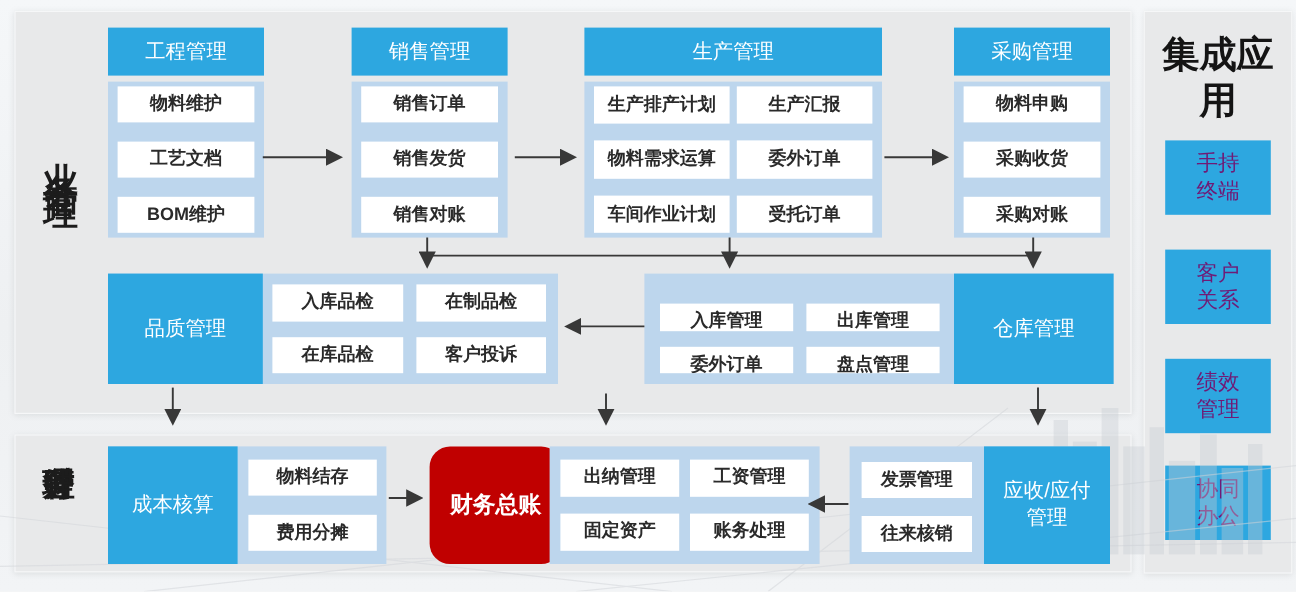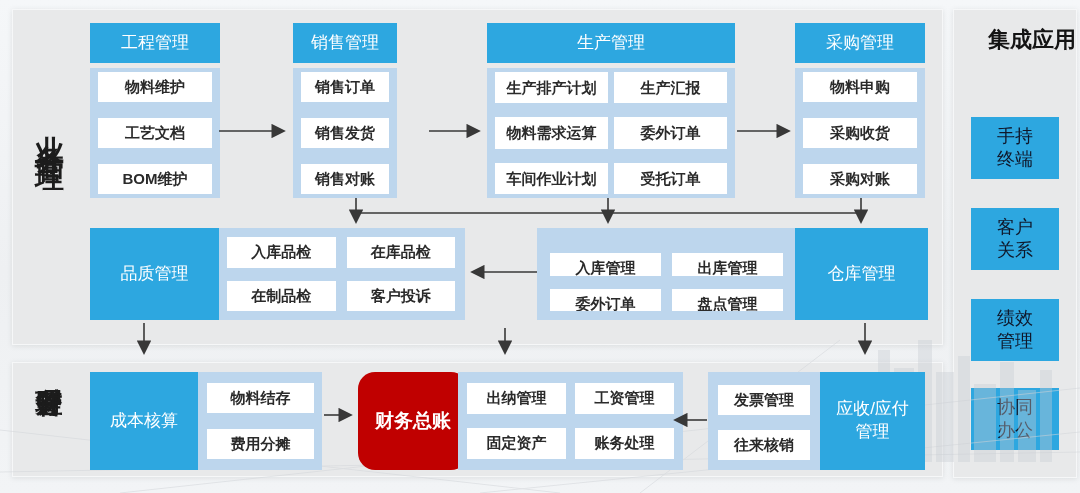--- a/index.html
+++ b/index.html
@@ -71,25 +71,25 @@
   }
 
   .grp-cashier{left:458px;top:372px;width:195px;height:98px;padding-left:30px;}
   .grp-cashier .grp-items{left:9px;right:9px;top:11px;bottom:11px;column-gap:9px;row-gap:14px;}
 
   .grp-invoice{left:708px;top:372px;width:217px;height:98px;}
   .grp-invoice .grp-label{right:0;width:105px;padding:0 9px;box-sizing:border-box;}
   .grp-invoice .stack{left:10px;right:115px;top:13px;bottom:10px;}
 
   .sidebar-title{
-    position:absolute;left:0;right:0;top:17px;text-align:right;color:#141414;
-    font-size:22px;font-weight:bold;line-height:1.22;
+    position:absolute;left:0;right:0;top:17px;text-align:center;color:#141414;
+    font-size:31px;font-weight:bold;line-height:1.22;
   }
   .sidebar-box{
-    position:absolute;left:17px;width:88px;height:62px;background:#2da7e0;color:#0f172a;
+    position:absolute;left:17px;width:88px;height:62px;background:#2da7e0;color:#701a75;
     font-size:18px;font-weight:500;line-height:1.3;display:flex;align-items:center;
     justify-content:center;text-align:center;padding:0 21px;box-sizing:content-box;
     width:46px;word-break:break-all;
   }
   .sb-0{top:107px;} .sb-1{top:198px;} .sb-2{top:289px;} .sb-3{top:378px;}
 
   svg.overlay{position:absolute;left:0;top:0;z-index:6;pointer-events:none;}
   svg.deco{position:absolute;left:0;top:0;z-index:3;pointer-events:none;}
 </style>
 </head>
@@ -134,21 +134,21 @@
 
   <div class="col" style="left:90px;top:23px;width:130px;height:175px;">
     <div class="col-header">工程管理</div>
     <div class="col-body body-flex">
       <div class="item">物料维护</div>
       <div class="item">工艺文档</div>
       <div class="item">BOM维护</div>
     </div>
   </div>
 
-  <div class="col" style="left:293px;top:23px;width:104px;height:175px;">
+  <div class="col" style="left:293px;top:23px;width:130px;height:175px;">
     <div class="col-header">销售管理</div>
     <div class="col-body body-flex">
       <div class="item">销售订单</div>
       <div class="item">销售发货</div>
       <div class="item">销售对账</div>
     </div>
   </div>
 
   <div class="col" style="left:487px;top:23px;width:248px;height:175px;">
     <div class="col-header">生产管理</div>
@@ -168,22 +168,22 @@
       <div class="item">物料申购</div>
       <div class="item">采购收货</div>
       <div class="item">采购对账</div>
     </div>
   </div>
 
   <div class="grp grp-quality">
     <div class="grp-label">品质管理</div>
     <div class="grp-items">
       <div class="item">入库品检</div>
+      <div class="item">在制品检</div>
       <div class="item">在库品检</div>
-      <div class="item">在制品检</div>
       <div class="item">客户投诉</div>
     </div>
   </div>
 
   <div class="grp grp-warehouse">
     <div class="grp-label">仓库管理</div>
     <div class="grp-items">
       <div class="item">入库管理</div>
       <div class="item">出库管理</div>
       <div class="item">委外订单</div>

